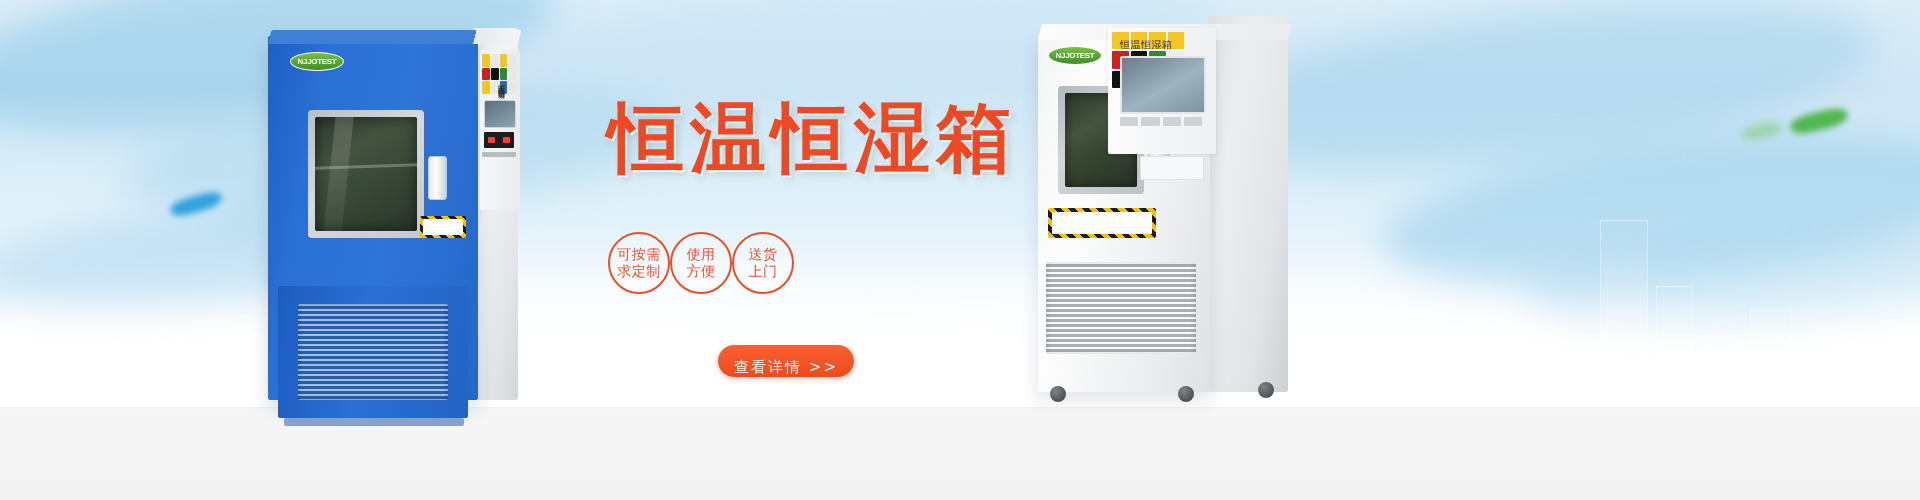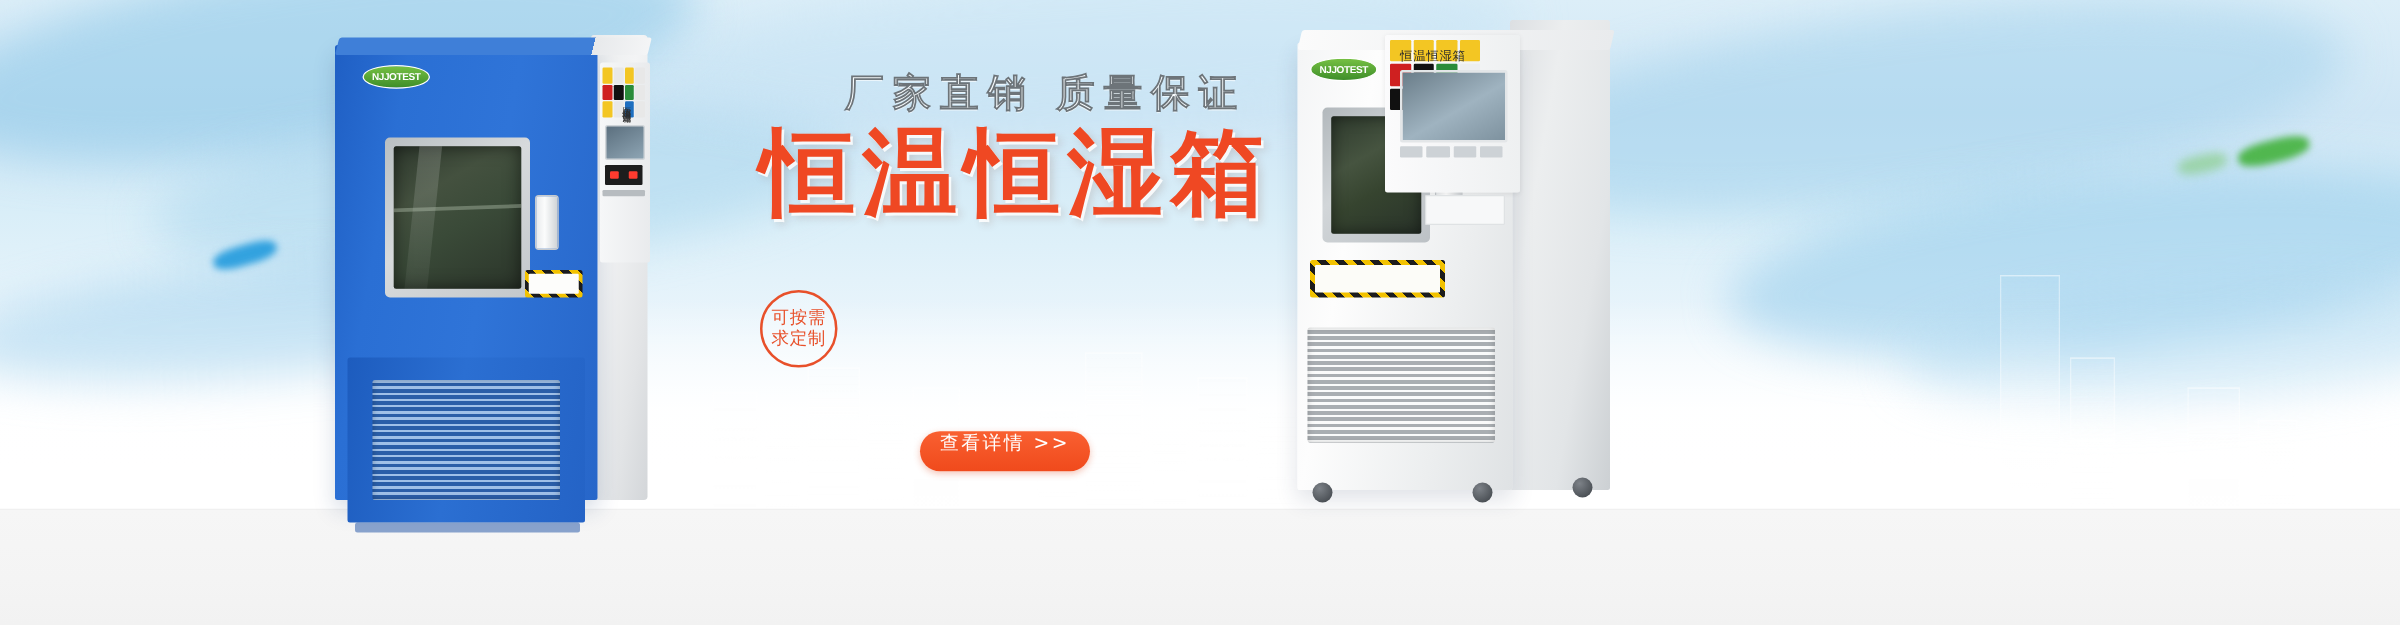--- a/index.html
+++ b/index.html
@@ -164,23 +164,23 @@
   #features{position:absolute;left:608px;top:232px;display:flex;}
   .feat{
     width:58px;height:58px;border-radius:50%;
     border:2px solid #e8502a;
     display:flex;flex-direction:column;align-items:center;justify-content:center;
     color:#e8502a;font-size:14px;line-height:1.22;letter-spacing:.5px;
     background:rgba(255,255,255,.25);
   }
 
   #cta{
-    position:absolute;left:736px;top:345px;width:136px;height:32px;border-radius:16px;
+    position:absolute;left:718px;top:345px;width:136px;height:32px;border-radius:16px;
     background:linear-gradient(to bottom,#f96031,#f04a1c);
-    display:flex;align-items:flex-start;justify-content:center;
+    display:flex;align-items:flex-end;justify-content:center;
     box-shadow:0 2px 6px rgba(220,70,30,.32);cursor:pointer;
   }
   #cta span{color:#ffffff;font-size:15px;letter-spacing:2px;white-space:nowrap;}
 </style>
 </head>
 <body>
 
 <div id="banner">
 
   <div class="sky"></div>
@@ -300,29 +300,36 @@
         <i></i>
         <i></i>
         <i></i>
       </div>
     <div class="mR-infoplate"></div>
     <div class="mR-castor" style="left:30px;"></div>
     <div class="mR-castor" style="left:158px;"></div>
     <div class="mR-castor" style="left:238px;bottom:4px;"></div>
   </div>
 
-  <div id="eyebrow" class="cjk">厂家直销  质量保证</div>
 
   <div id="headline" class="cjk">恒温恒湿箱</div>
 
 
   <div id="features">
     <div class="feat cjk">
       <div>可按需</div>
       <div>求定制</div>
     </div>
+    <div class="feat cjk">
+      <div>使用</div>
+      <div>方便</div>
+    </div>
+    <div class="feat cjk">
+      <div>送货</div>
+      <div>上门</div>
+    </div>
   </div>
 
   <div id="cta">
     <span class="cjk">查看详情 &gt;&gt;</span>
   </div>
 
 </div>
 
 </body></html>

